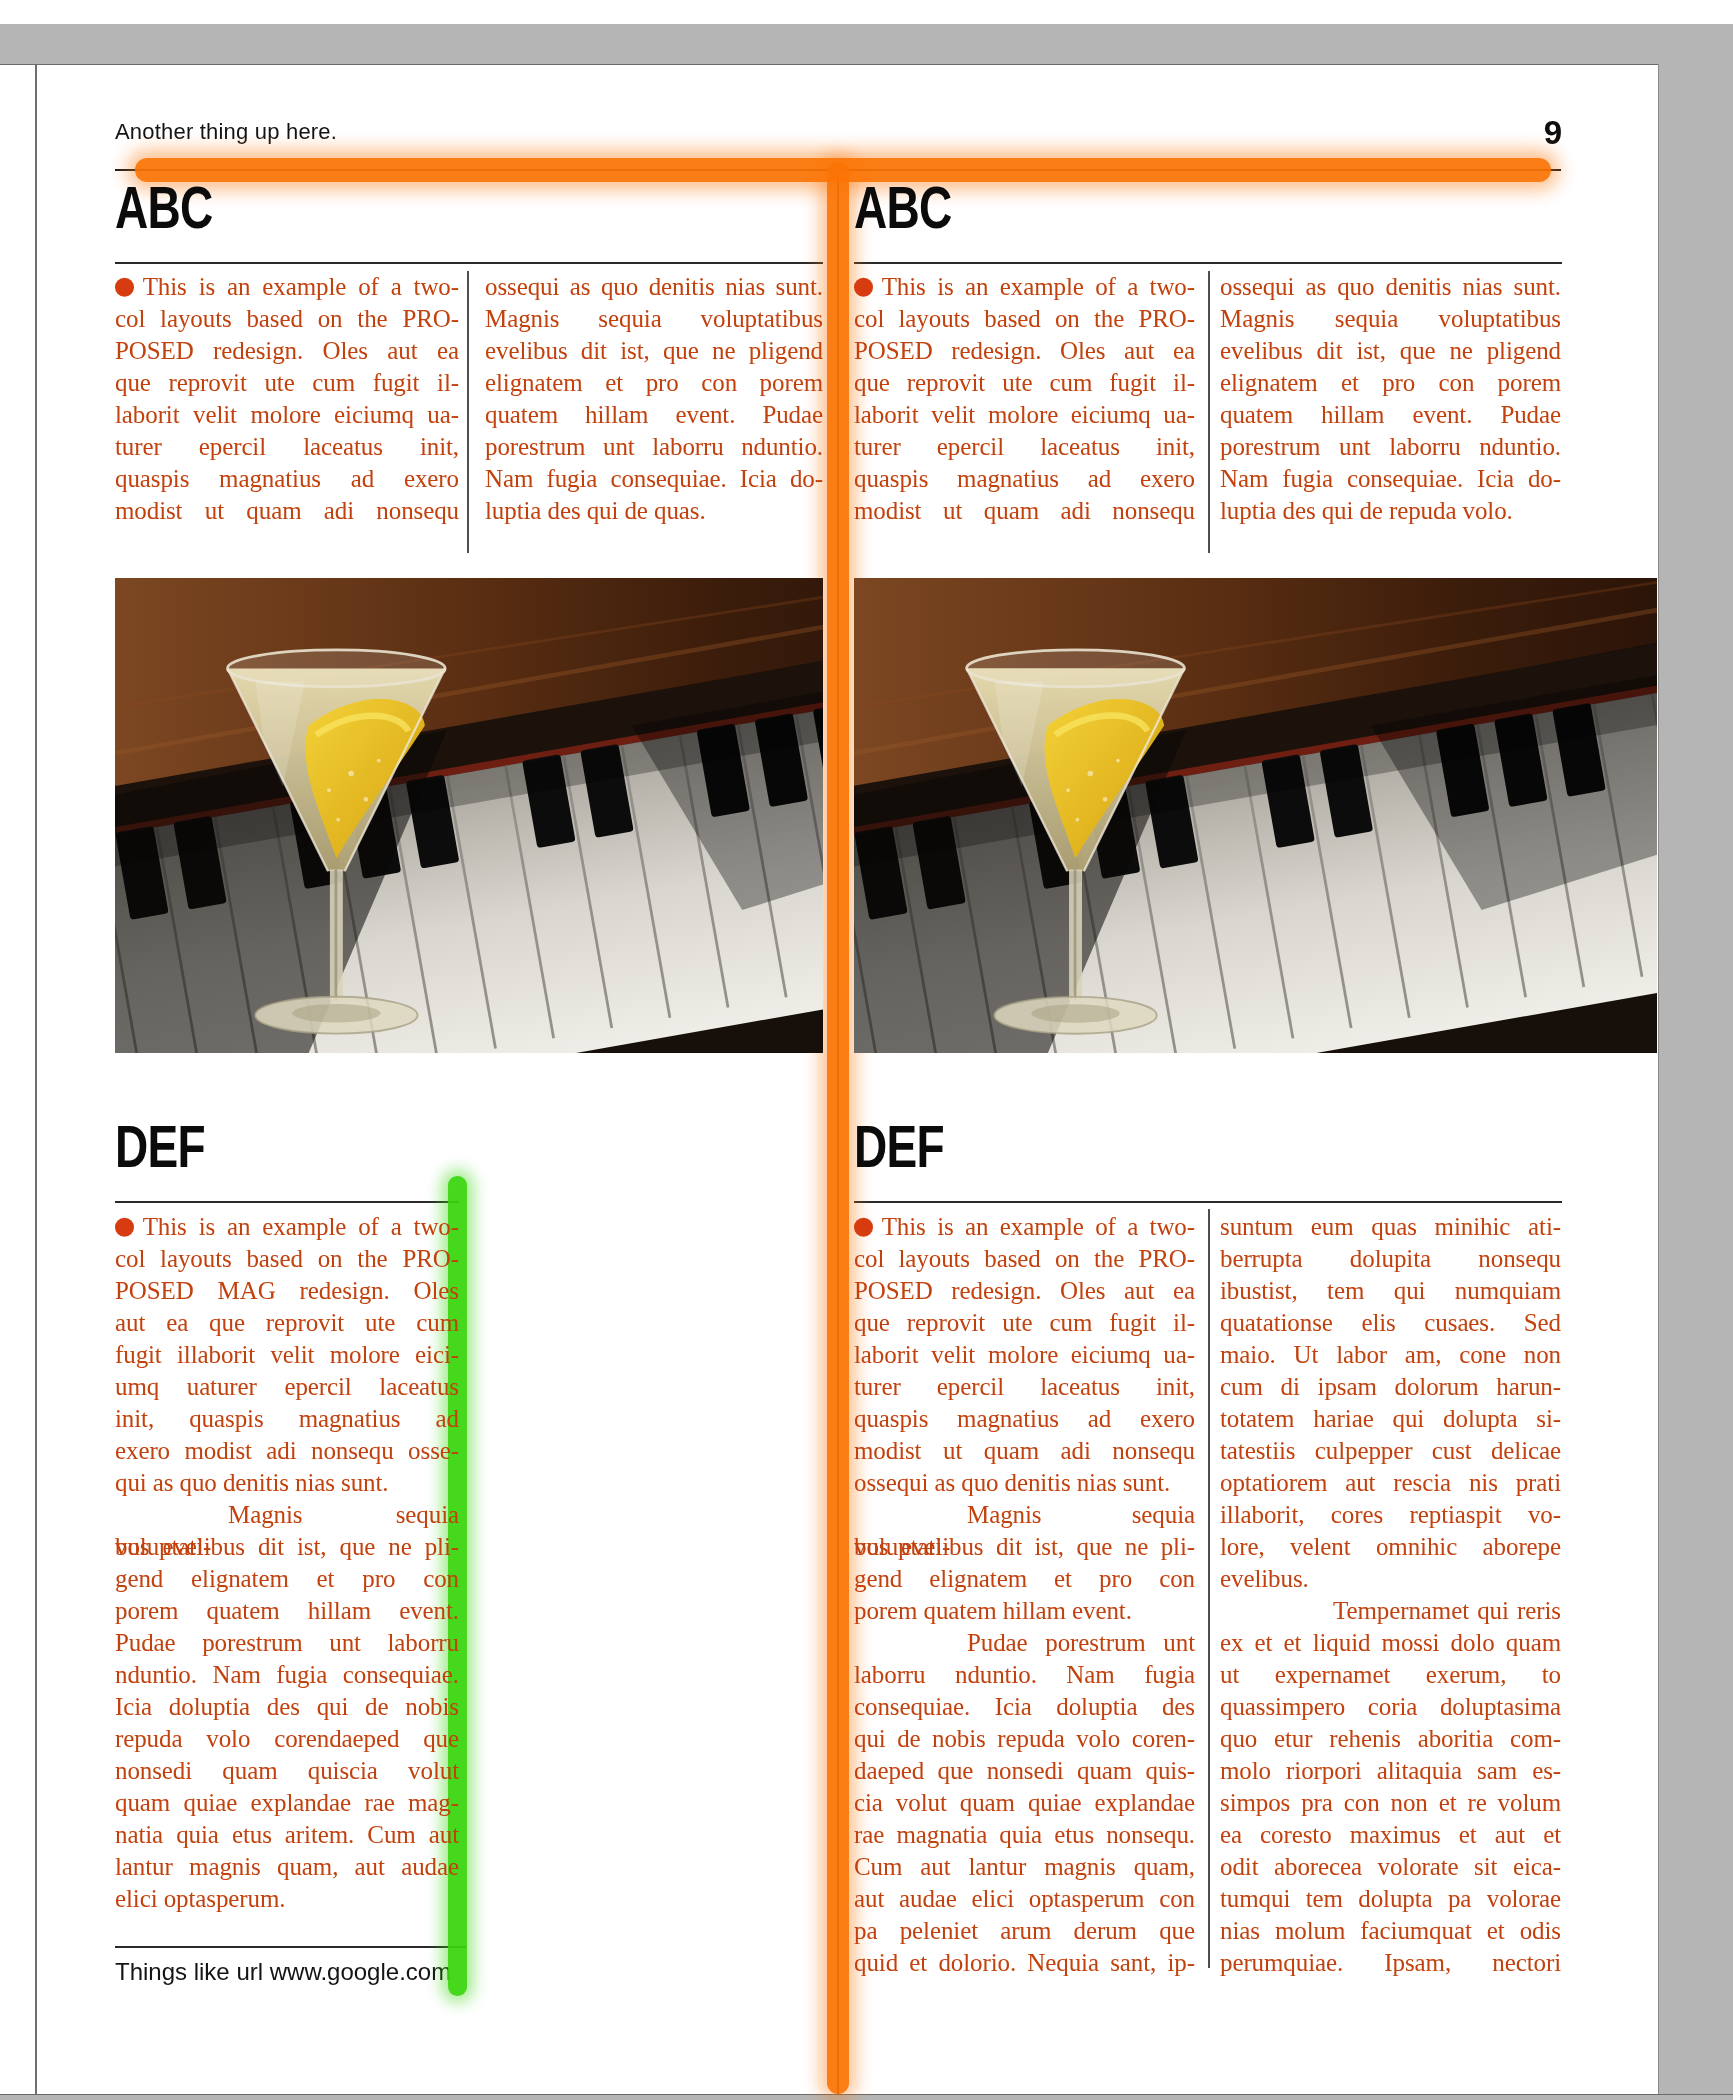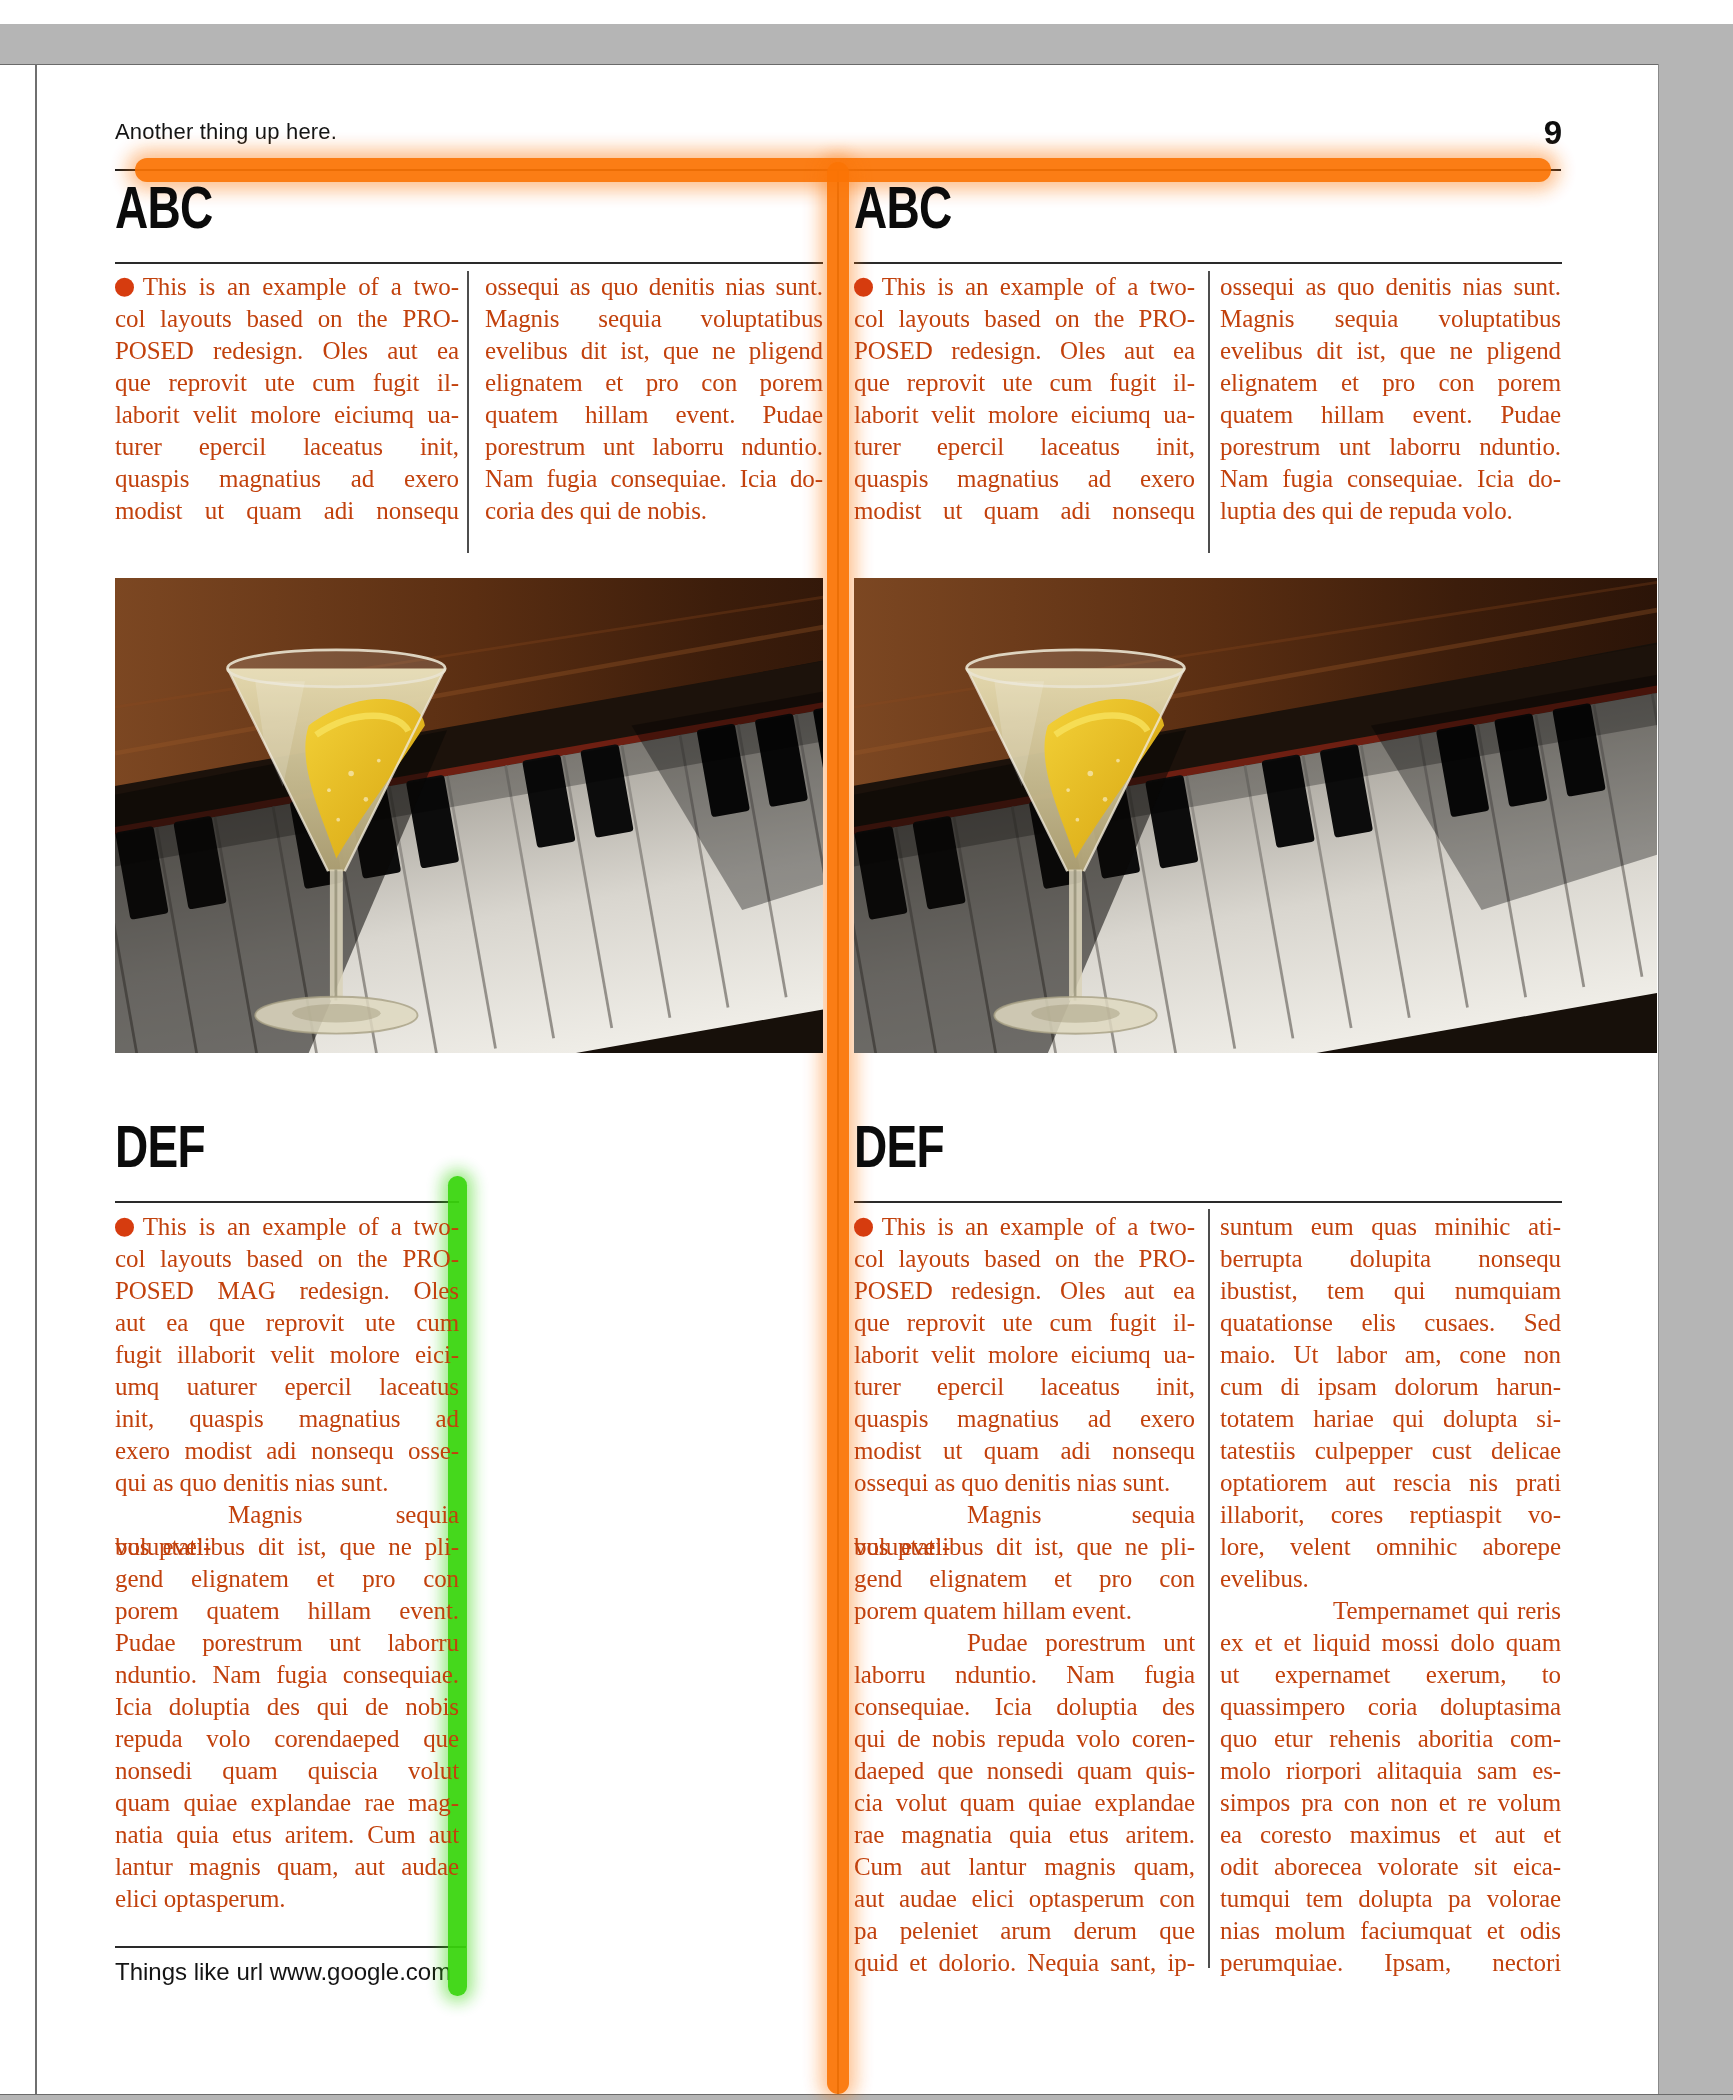--- a/index.html
+++ b/index.html
@@ -199,21 +199,21 @@
       <div class="line">modist ut quam adi nonsequ</div>
     </div>
   <div class="col c-abc-l2">
       <div class="line">ossequi as quo denitis nias sunt.</div>
       <div class="line">Magnis sequia voluptatibus</div>
       <div class="line">evelibus dit ist, que ne pligend</div>
       <div class="line">elignatem et pro con porem</div>
       <div class="line">quatem hillam event. Pudae</div>
       <div class="line">porestrum unt laborru nduntio.</div>
       <div class="line">Nam fugia consequiae. Icia do-</div>
-      <div class="line pend">coria des qui de nobis.</div>
+      <div class="line pend">luptia des qui de quas.</div>
     </div>
   <div class="col c-abc-r1">
       <div class="line"><span class="bullet"></span>This is an example of a two-</div>
       <div class="line">col layouts based on the PRO-</div>
       <div class="line">POSED redesign. Oles aut ea</div>
       <div class="line">que reprovit ute cum fugit il-</div>
       <div class="line">laborit velit molore eiciumq ua-</div>
       <div class="line">turer epercil laceatus init,</div>
       <div class="line">quaspis magnatius ad exero</div>
       <div class="line">modist ut quam adi nonsequ</div>
@@ -265,21 +265,21 @@
       <div class="line indent">Magnis sequia voluptati-</div>
       <div class="line">bus evelibus dit ist, que ne pli-</div>
       <div class="line">gend elignatem et pro con</div>
       <div class="line pend">porem quatem hillam event.</div>
       <div class="line indent">Pudae porestrum unt</div>
       <div class="line">laborru nduntio. Nam fugia</div>
       <div class="line">consequiae. Icia doluptia des</div>
       <div class="line">qui de nobis repuda volo coren-</div>
       <div class="line">daeped que nonsedi quam quis-</div>
       <div class="line">cia volut quam quiae explandae</div>
-      <div class="line">rae magnatia quia etus aritem.</div>
+      <div class="line">rae magnatia quia etus nonsequ.</div>
       <div class="line">Cum aut lantur magnis quam,</div>
       <div class="line">aut audae elici optasperum con</div>
       <div class="line">pa peleniet arum derum que</div>
       <div class="line">quid et dolorio. Nequia sant, ip-</div>
     </div>
   <div class="col c-def-r2">
       <div class="line">suntum eum quas minihic ati-</div>
       <div class="line">berrupta dolupita nonsequ</div>
       <div class="line">ibustist, tem qui numquiam</div>
       <div class="line">quatationse elis cusaes. Sed</div>

